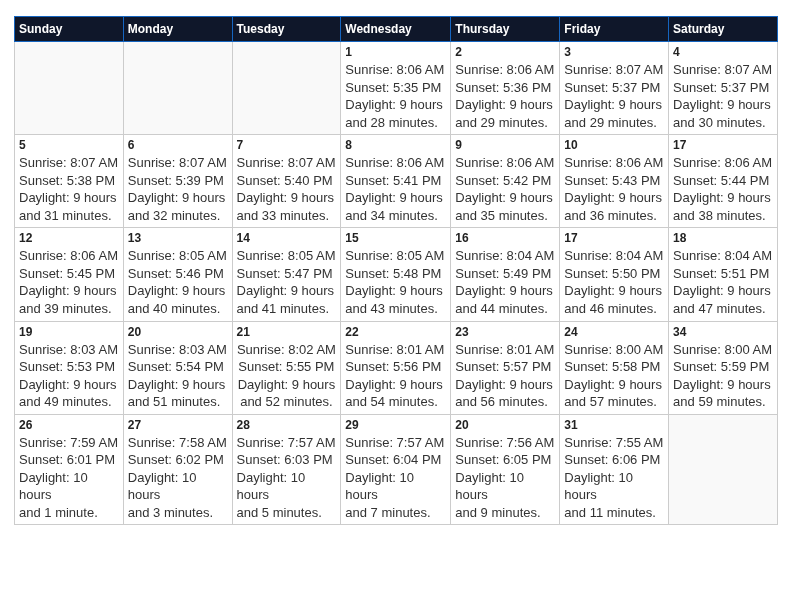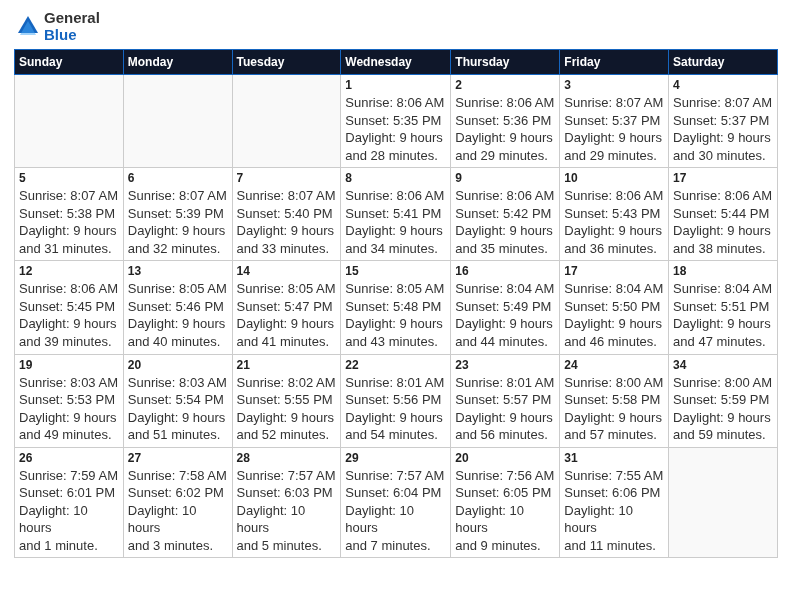--- a/index.html
+++ b/index.html
@@ -100,30 +100,20 @@
     }
     tr.week-row td {
       height: 78px;
     }
   </style>
 </head>
 <body>
 
 <div class="page">
   <div class="header">
-    <div class="logo">
-      <svg class="logo-icon" viewBox="0 0 28 28">
-        <polygon points="14,3 24,20 4,20" fill="#1565c0"></polygon>
-        <polygon points="14,8 22,22 6,22" fill="#42a5f5" opacity="0.5"></polygon>
-      </svg>
-      <div class="logo-text">
-        <span class="logo-general">General</span>
-        <span class="logo-blue">Blue</span>
-      </div>
-    </div>
     <div class="title-block">
     </div>
   </div>
 
   <table class="calendar">
     <thead>
       <tr>
       <th>Sunday</th>
           <th>Monday</th>
           <th>Tuesday</th>
@@ -279,21 +269,21 @@
           </td>
           <td>
             <div class="day-num">20</div>
             <div class="day-info" style="white-space: pre-line;">Sunrise: 8:03 AM
 Sunset: 5:54 PM
 Daylight: 9 hours
 and 51 minutes.</div>
           </td>
           <td>
             <div class="day-num">21</div>
-            <div class="day-info" style="white-space: pre-line;">Sunrise: 8:02 AM
+            <div class="day-info" style="white-space: pre-line; text-align: center;">Sunrise: 8:02 AM
 Sunset: 5:55 PM
 Daylight: 9 hours
 and 52 minutes.</div>
           </td>
           <td>
             <div class="day-num">22</div>
             <div class="day-info" style="white-space: pre-line;">Sunrise: 8:01 AM
 Sunset: 5:56 PM
 Daylight: 9 hours
 and 54 minutes.</div>

